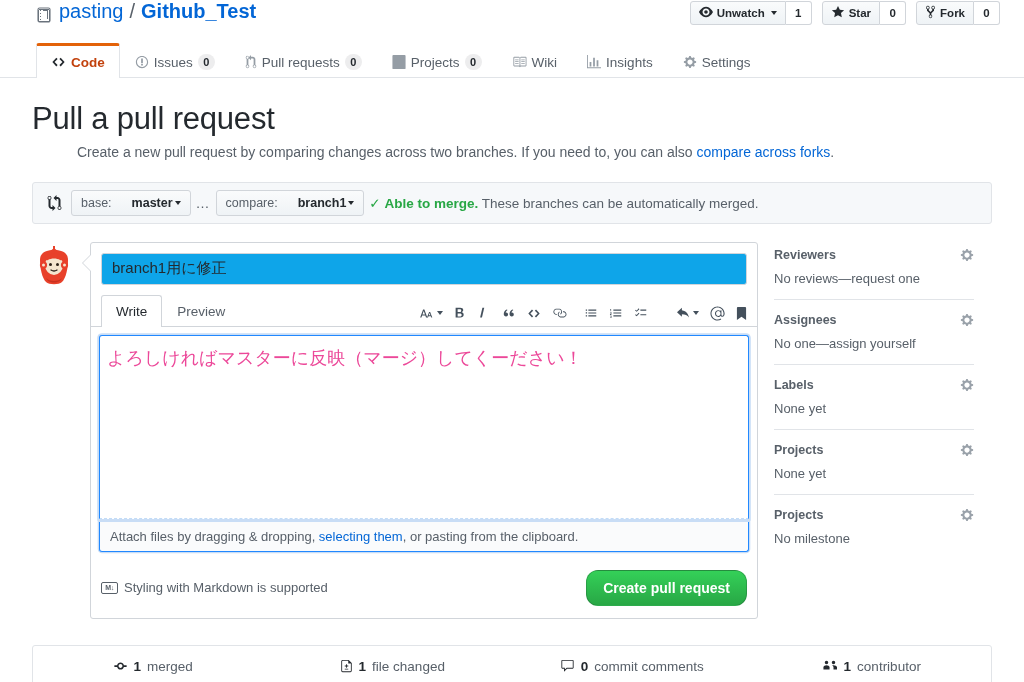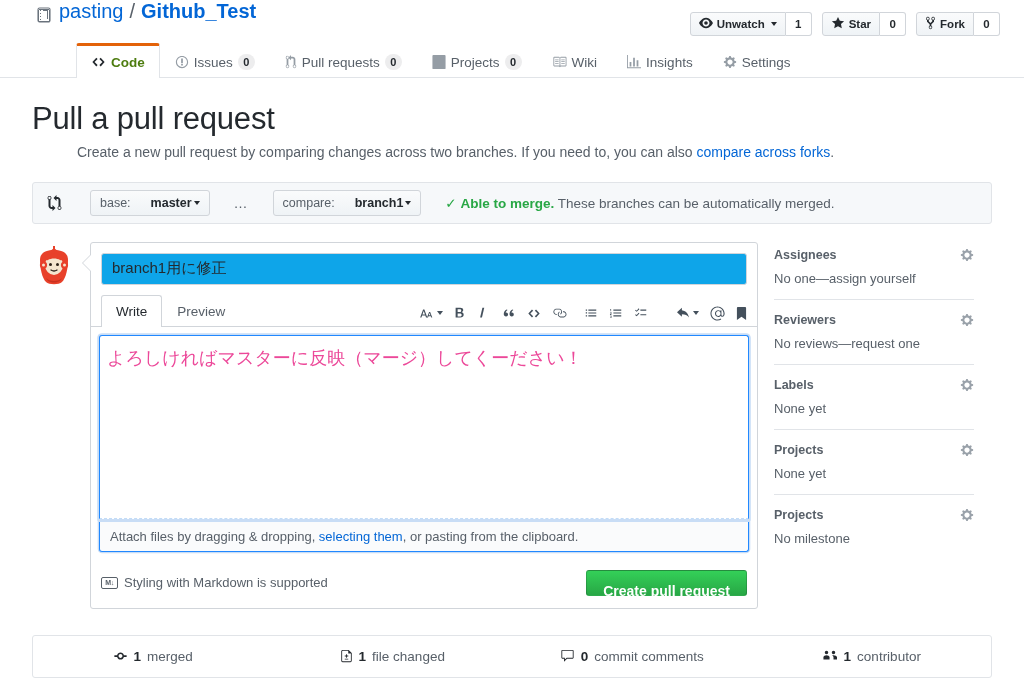--- a/index.html
+++ b/index.html
@@ -34,21 +34,21 @@
     position: relative; top: 2px;
     color: #6a737d;
   }
   .repo-owner { color: #0366d6; font-weight: 400; }
   .repo-slash { color: #586069; padding: 0 2px; font-weight: 300; }
   .repo-name { color: #0366d6; font-weight: 700; }
 
   
   .social {
     position: absolute;
-    right: 24px; top: 12px;
+    right: 24px; top: 1px;
     display: flex; gap: 10px;
   }
   .btn-group { display: flex; }
   .btn-sm {
     display: flex; align-items: center; gap: 4px;
     height: 24px;
     padding: 0 8px;
     font-size: 11.5px;
     font-weight: 600;
     color: #24292e;
@@ -92,29 +92,28 @@
     height: 33px;
     padding: 0 14px;
     font-size: 13.5px;
     color: #586069;
     border: 1px solid transparent;
     border-bottom: none;
     position: relative;
     white-space: nowrap;
   }
   .tab.active {
-    color: #4d7c0f;
+    color: #c2410c;
     font-weight: 600;
     background: #fff;
     border-color: #e1e4e8;
     border-top: 3px solid #e36209;
     border-radius: 3px 3px 0 0;
     height: 35px;
     padding-top: 0;
-    margin-left: 40px;
   }
   .tab .ticon { color: #959da5; display: inline-flex; }
   .tab.active .ticon { color: #24292e; }
   .tab-counter {
     display: inline-block;
     min-width: 17px;
     padding: 0 5px;
     font-size: 11px;
     font-weight: 600;
     line-height: 16px;
@@ -148,21 +147,21 @@
 
   
   .compare-bar {
     margin-top: 22px;
     height: 42px;
     display: flex; align-items: center;
     padding: 0 12px;
     background: #f6f8fa;
     border: 1px solid #e1e4e8;
     border-radius: 3px;
-    gap: 24px;
+    gap: 5px;
   }
   .compare-icon { color: #24292e; display: inline-flex; margin: 0 4px 0 2px; }
   .branch-btn {
     display: flex; align-items: center;
     height: 26px;
     padding: 0 9px;
     font-size: 12.5px;
     background: linear-gradient(#fafbfc,#eff3f6);
     border: 1px solid #d1d5da;
     border-radius: 3px;
@@ -313,28 +312,28 @@
   .md-badge {
     display: inline-flex; align-items: center; justify-content: center;
     width: 17px; height: 12px;
     border: 1.5px solid #586069;
     border-radius: 2px;
     font-size: 7px; font-weight: 700;
     color: #586069;
     letter-spacing: -0.5px;
   }
   .btn-primary {
-    height: 24px;
-    padding: 12px 16px;
+    height: 36px;
+    padding: 4px 16px;
     font-size: 14px;
     font-weight: 600;
     color: #fff;
     background: linear-gradient(#34d058,#28a745);
     border: 1px solid rgba(27,31,35,.2);
-    border-radius: 3px;
+    border-radius: 12px;
     cursor: pointer;
     font-family: "Liberation Sans", "DejaVu Sans", sans-serif;
   }
 
   
   .side-sec { padding: 0 0 13px 0; border-bottom: 1px solid #e1e4e8; margin-bottom: 13px; }
   .side-sec.last { border-bottom: none; }
   .side-head {
     display: flex; align-items: center; justify-content: space-between;
     font-size: 12.5px; font-weight: 700; color: #586069;
@@ -643,40 +642,40 @@
           <button class="btn-primary">Create pull request</button>
         </div>
 
       </div>
     </div>
 
     <div class="right-col">
 
       <div class="side-sec">
         <div class="side-head">
+          <span>Reviewers</span>
+          <span class="gear">
+            <svg width="14" height="14" viewBox="0 0 14 16" fill="currentColor">
+                <path d="M14 8.77v-1.6l-1.94-.64-.45-1.09.88-1.84-1.13-1.13-1.81.91-1.09-.45-.69-1.92h-1.6l-.63 1.94-1.11.45-1.84-.88-1.13 1.13.91 1.81-.45 1.09L0 7.23v1.6l1.94.64.45 1.09-.88 1.84 1.13 1.13 1.81-.91 1.09.45.69 1.92h1.6l.63-1.94 1.11-.45 1.84.88 1.13-1.13-.92-1.81.47-1.09L14 8.75v.02zM7 11c-1.66 0-3-1.34-3-3s1.34-3 3-3 3 1.34 3 3-1.34 3-3 3z"></path>
+              </svg>
+          </span>
+        </div>
+        <div class="side-body">No reviews—request one</div>
+      </div>
+
+      <div class="side-sec">
+        <div class="side-head">
           <span>Assignees</span>
           <span class="gear">
             <svg width="14" height="14" viewBox="0 0 14 16" fill="currentColor">
                 <path d="M14 8.77v-1.6l-1.94-.64-.45-1.09.88-1.84-1.13-1.13-1.81.91-1.09-.45-.69-1.92h-1.6l-.63 1.94-1.11.45-1.84-.88-1.13 1.13.91 1.81-.45 1.09L0 7.23v1.6l1.94.64.45 1.09-.88 1.84 1.13 1.13 1.81-.91 1.09.45.69 1.92h1.6l.63-1.94 1.11-.45 1.84.88 1.13-1.13-.92-1.81.47-1.09L14 8.75v.02zM7 11c-1.66 0-3-1.34-3-3s1.34-3 3-3 3 1.34 3 3-1.34 3-3 3z"></path>
               </svg>
           </span>
         </div>
         <div class="side-body">No one—assign yourself</div>
-      </div>
-
-      <div class="side-sec">
-        <div class="side-head">
-          <span>Reviewers</span>
-          <span class="gear">
-            <svg width="14" height="14" viewBox="0 0 14 16" fill="currentColor">
-                <path d="M14 8.77v-1.6l-1.94-.64-.45-1.09.88-1.84-1.13-1.13-1.81.91-1.09-.45-.69-1.92h-1.6l-.63 1.94-1.11.45-1.84-.88-1.13 1.13.91 1.81-.45 1.09L0 7.23v1.6l1.94.64.45 1.09-.88 1.84 1.13 1.13 1.81-.91 1.09.45.69 1.92h1.6l.63-1.94 1.11-.45 1.84.88 1.13-1.13-.92-1.81.47-1.09L14 8.75v.02zM7 11c-1.66 0-3-1.34-3-3s1.34-3 3-3 3 1.34 3 3-1.34 3-3 3z"></path>
-              </svg>
-          </span>
-        </div>
-        <div class="side-body">No reviews—request one</div>
       </div>
 
       <div class="side-sec">
         <div class="side-head">
           <span>Labels</span>
           <span class="gear">
             <svg width="14" height="14" viewBox="0 0 14 16" fill="currentColor">
                 <path d="M14 8.77v-1.6l-1.94-.64-.45-1.09.88-1.84-1.13-1.13-1.81.91-1.09-.45-.69-1.92h-1.6l-.63 1.94-1.11.45-1.84-.88-1.13 1.13.91 1.81-.45 1.09L0 7.23v1.6l1.94.64.45 1.09-.88 1.84 1.13 1.13 1.81-.91 1.09.45.69 1.92h1.6l.63-1.94 1.11-.45 1.84.88 1.13-1.13-.92-1.81.47-1.09L14 8.75v.02zM7 11c-1.66 0-3-1.34-3-3s1.34-3 3-3 3 1.34 3 3-1.34 3-3 3z"></path>
               </svg>
           </span>

